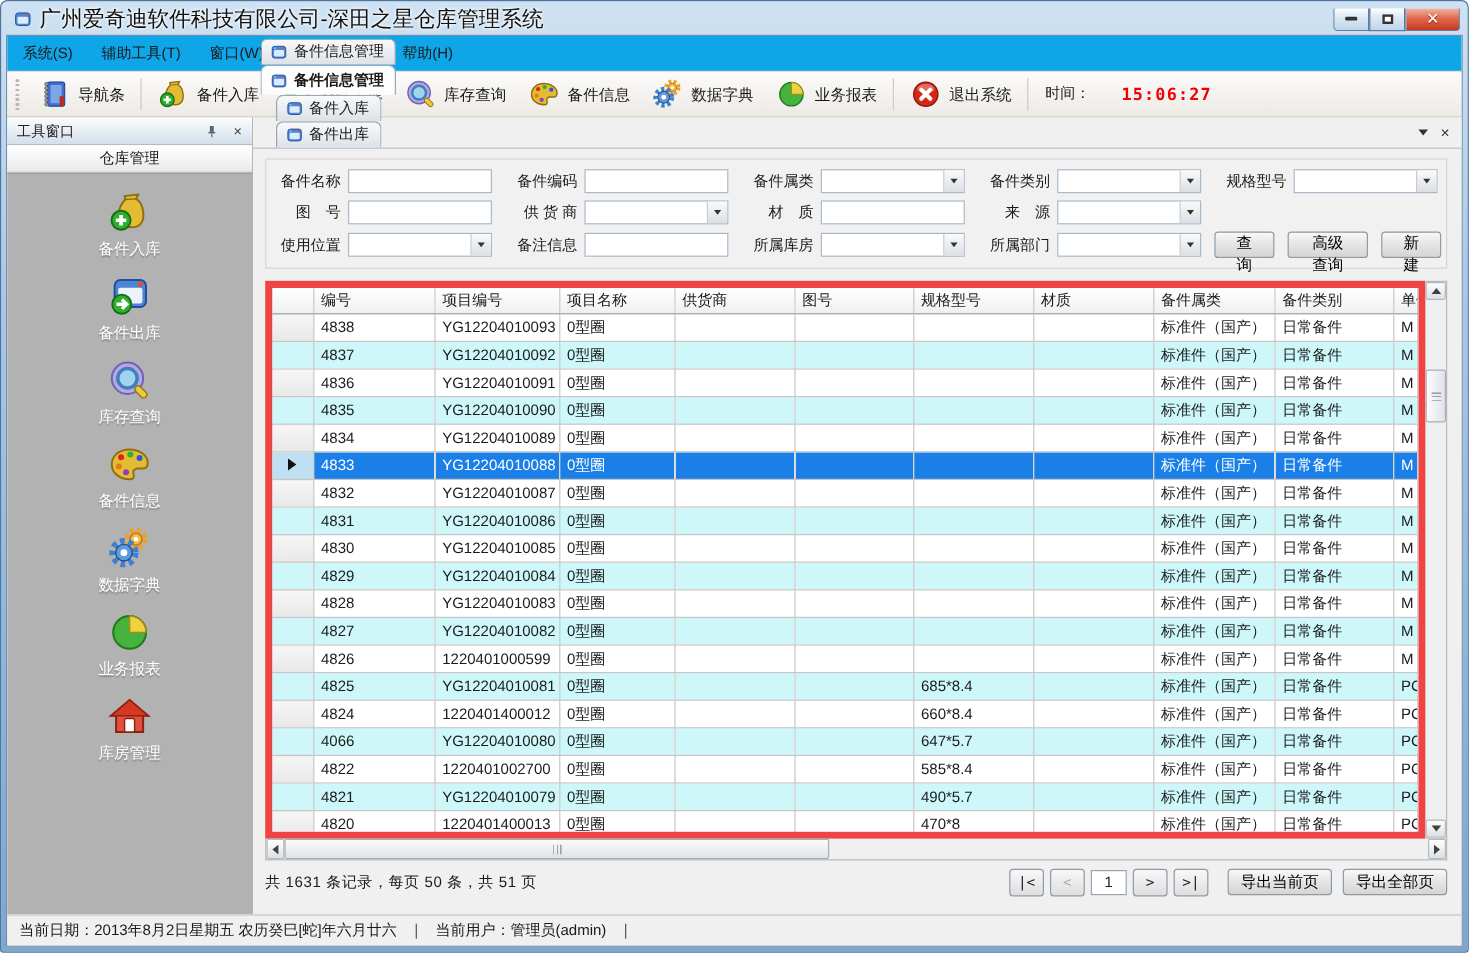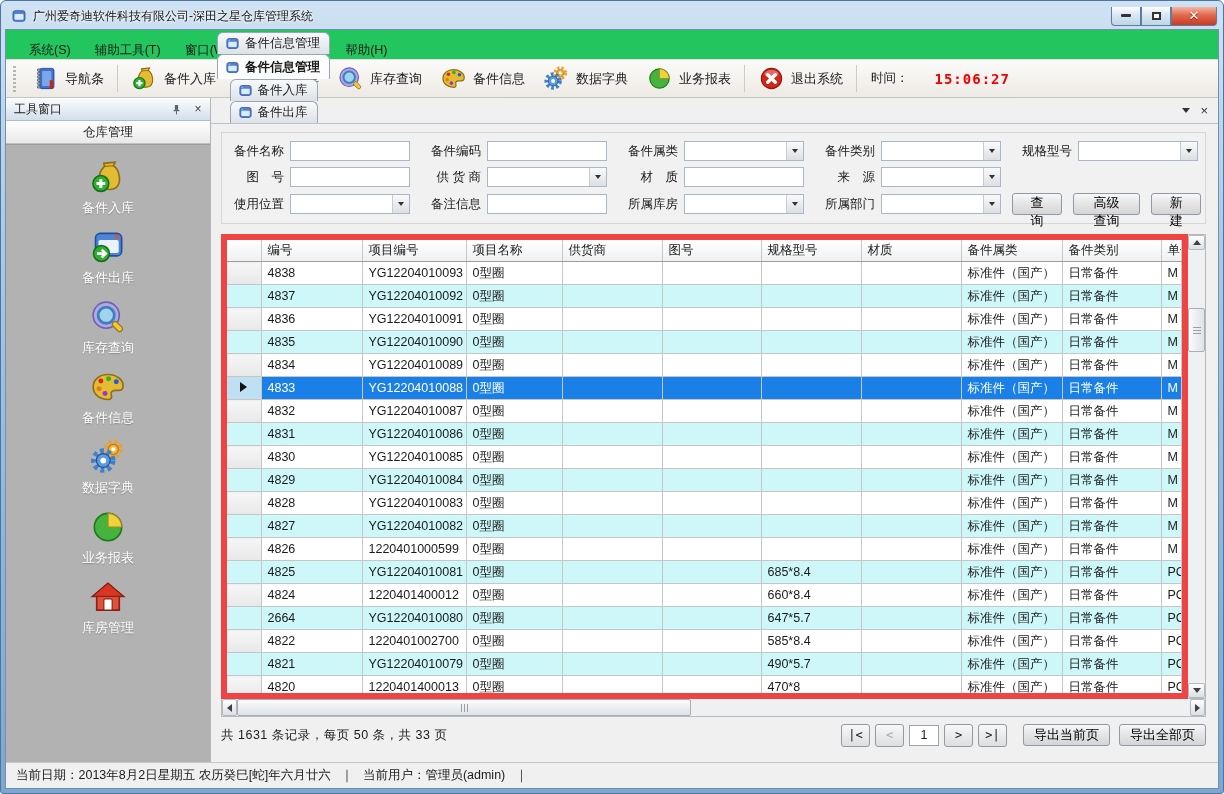--- a/index.html
+++ b/index.html
@@ -5,35 +5,35 @@
   html,body{margin:0;padding:0;}
   body{width:1224px;height:794px;font-family:"Liberation Sans","DejaVu Sans",sans-serif;font-size:12.5px;color:#1a1a1a;overflow:hidden;}
   .icon{display:inline-flex;flex:0 0 auto;}
   .icon svg{width:100%;height:100%;display:block;}
 
   
   .frame{position:relative;width:1224px;height:794px;box-sizing:border-box;
     background:linear-gradient(180deg,#cfe2f3 0%,#aac9e6 30%,#8fb4d9 70%,#7ea6cf 100%);
     border:1px solid #4e759e;border-radius:6px 6px 3px 3px;}
   .titlebar{height:26px;display:flex;align-items:center;padding:2px 6px 0 10px;}
-  .title-text{margin-left:6px;font-size:12px;color:#111;text-shadow:0 0 3px #fff,0 0 3px #fff;}
+  .title-text{margin-left:6px;font-size:18px;color:#111;text-shadow:0 0 3px #fff,0 0 3px #fff;}
   .win-controls{margin-left:auto;display:flex;}
   .win-btn{width:30px;height:19px;border:1px solid #5d7da0;border-top:none;display:flex;align-items:center;justify-content:center;
     background:linear-gradient(#fdfeff,#d9e7f3 45%,#bfd5e8);box-sizing:border-box;}
   .win-btn.first{border-radius:0 0 0 4px;}
   .win-btn.close{width:46px;border-radius:0 0 4px 0;background:linear-gradient(#f4b5a4,#e06a4e 45%,#c73a22);}
   .glyph-min{width:10px;height:3px;background:#333;border-radius:1px;}
   .glyph-max{width:9px;height:8px;border:2px solid #333;box-sizing:border-box;background:#fff;}
   .glyph-close{color:#fff;font-weight:bold;font-size:13px;text-shadow:0 1px 1px #7a1c0c;}
 
   .window-body{position:absolute;left:4px;right:4px;top:28px;bottom:4px;background:#f0f0f0;
     border:1px solid #70офб;border:1px solid #7090b0;display:flex;flex-direction:column;overflow:hidden;}
 
   
-  .menubar{height:29px;background:#22c55e;border-bottom:1px solid #e2e0dc;display:flex;align-items:flex-end;padding-left:11px;}
+  .menubar{height:29px;background:#0ea5e9;border-bottom:1px solid #e2e0dc;display:flex;align-items:center;padding-left:1px;}
   .menu-item{display:flex;align-items:center;padding:0 12px;cursor:default;}
 
   
   .toolbar{height:37px;background:linear-gradient(#fcfbfa,#edeae5);border-bottom:1px solid #c9c5bf;
     display:flex;align-items:center;padding:0 6px;}
   .tb-grip{width:5px;height:26px;margin:0 5px 0 1px;
     background:repeating-linear-gradient(180deg,#b9b5af 0 2px,transparent 2px 4px);background-size:3px 100%;background-repeat:no-repeat;}
   .tb-items{display:flex;align-items:center;height:100%;}
   .tb-item{display:flex;align-items:center;gap:6px;padding:3px 9px;font-size:13px;cursor:default;border-radius:3px;}
   .tb-sep{width:1px;height:27px;background:#cfcac3;margin:0 4px;}
@@ -758,21 +758,21 @@
                       <td></td>
                       <td></td>
                       <td>660*8.4</td>
                       <td></td>
                       <td>标准件（国产）</td>
                       <td>日常备件</td>
                       <td>PC</td>
                     </tr>
                     <tr class="alt">
                       <td class="sel-c"></td>
-                      <td>2664</td>
+                      <td>4066</td>
                       <td>YG12204010080</td>
                       <td>0型圈</td>
                       <td></td>
                       <td></td>
                       <td>647*5.7</td>
                       <td></td>
                       <td>标准件（国产）</td>
                       <td>日常备件</td>
                       <td>PC</td>
                     </tr>
@@ -853,21 +853,21 @@
             <div class="h-thumb">
                 <span class="grip-v"></span>
               </div>
             <div class="h-track"></div>
             <div class="sc-btn">
                 <span class="t-right"></span>
               </div>
           </div>
 
           <div class="grid-footer">
-            <span class="summary">共 1631 条记录，每页 50 条，共 33 页</span>
+            <span class="summary">共 1631 条记录，每页 50 条，共 51 页</span>
             <div class="pager">
               <div class="pg-btn">
                   <span>|&lt;</span>
                 </div>
               <div class="pg-btn disabled">
                   <span>&lt;</span>
                 </div>
               <div class="pg-box">
                   <span>1</span>
                 </div>

